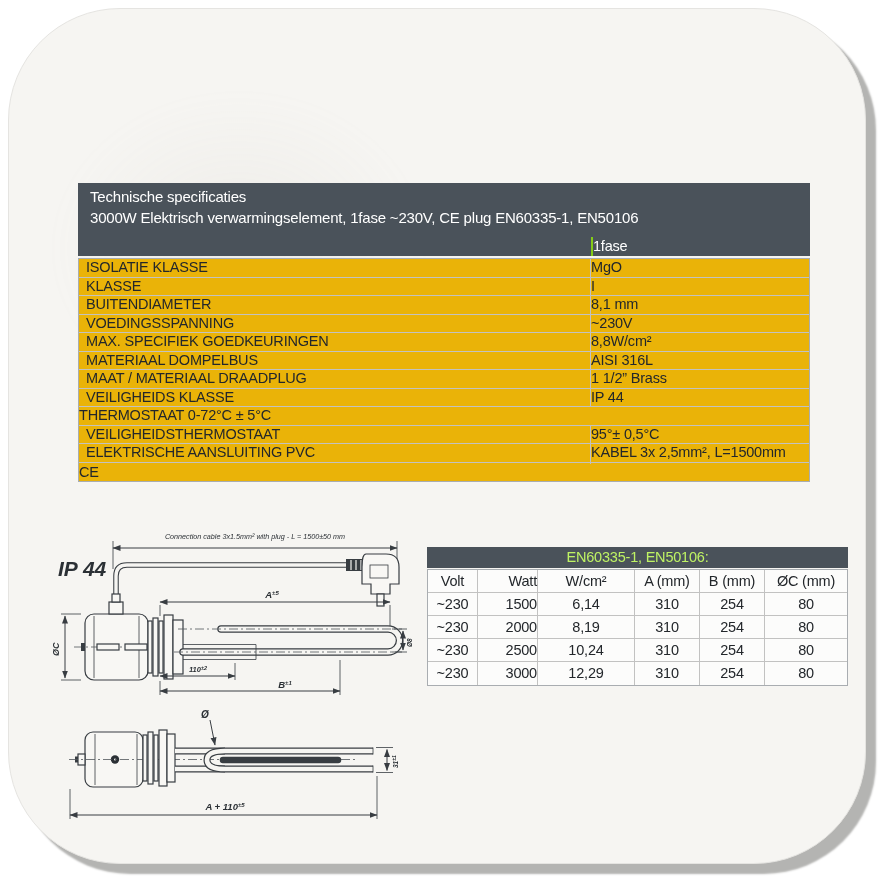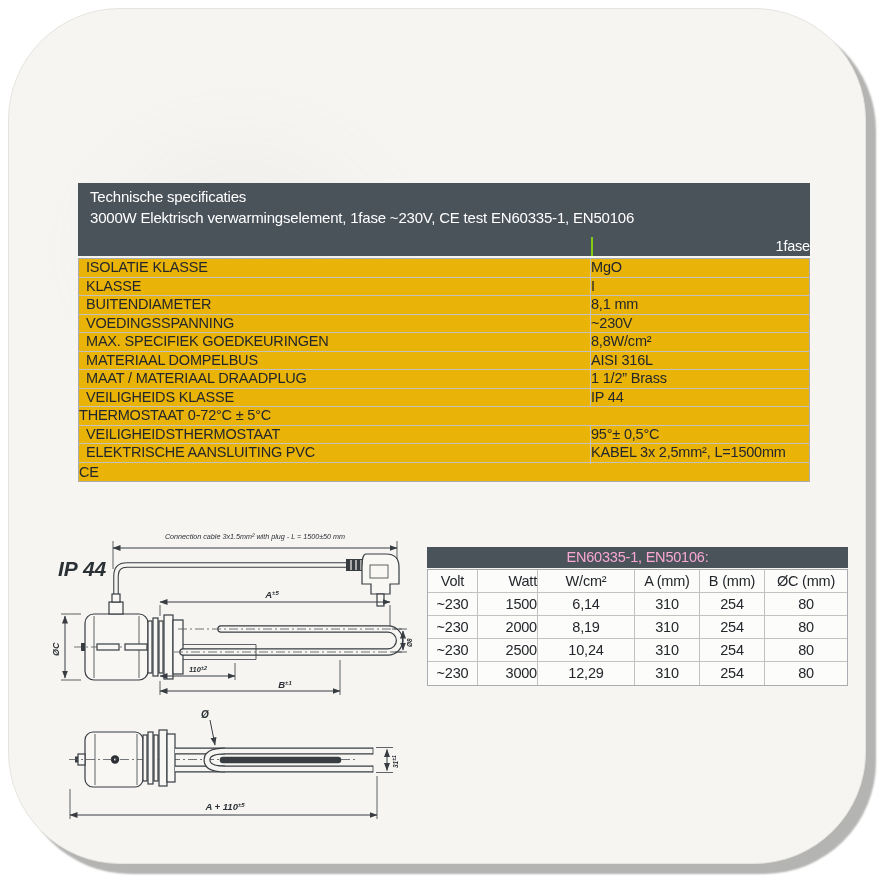--- a/index.html
+++ b/index.html
@@ -32,30 +32,30 @@
     background:#4a525a;color:#ffffff;
     padding:3px 12px 0 12px;
     letter-spacing:-0.2px;
   }
   .title-bar .tline{font-size:15px;line-height:21px;white-space:nowrap;}
 
   
   .spec-table{position:absolute;left:78px;top:237px;width:732px;font-size:14.5px;color:#23272b;letter-spacing:-0.2px;}
   .spec-head{display:flex;height:19px;background:#4a525a;color:#fff;margin-bottom:2px;}
   .spec-head .sh-left{width:513px;}
-  .spec-head .sh-right{flex:1;text-align:right;line-height:19px;border-left:2px solid #84cc16;}
+  .spec-head .sh-right{flex:1;text-align:left;line-height:19px;border-left:2px solid #84cc16;}
   .spec-body{border:1px solid #a9adb1;background:#eab308;}
   .spec-row{display:flex;height:18.5px;border-bottom:1px solid #c2c2c1;}
   .spec-row:last-child{border-bottom:none;flex-direction:column;}
   .spec-label{width:512px;border-right:1px solid #c2c2c1;padding-left:7px;line-height:17.5px;white-space:nowrap;overflow:hidden;}
   .spec-value{flex:1;text-align:left;line-height:17.5px;white-space:nowrap;}
 
   
   .ratings-table{position:absolute;left:427px;top:547px;width:421px;font-size:14.5px;color:#23272b;letter-spacing:-0.2px;}
-  .rt-title{height:21px;line-height:21px;background:#4a525a;color:#f9a8d4;text-align:center;margin-bottom:1px;}
+  .rt-title{height:21px;line-height:21px;background:#4a525a;color:#bef264;text-align:center;margin-bottom:1px;}
   .rt-grid{border:1px solid #a9adb1;background:#fcfcfb;}
   .rt-row{display:flex;height:23px;border-bottom:1px solid #c2c2c1;}
   .rt-row:last-child{border-bottom:none;}
   .rt-cell{border-right:1px solid #c2c2c1;text-align:center;line-height:22px;white-space:nowrap;}
   .rt-cell:last-child{border-right:none;}
   .rt-cell:nth-child(1){width:50px;}
   .rt-cell:nth-child(2){width:60px;text-align:right;}
   .rt-cell:nth-child(3){width:97px;}
   .rt-cell:nth-child(4){width:65px;}
   .rt-cell:nth-child(5){width:65px;}
@@ -76,21 +76,21 @@
 </style>
 </head>
 <body>
 
 <div class="card">
   <div class="watermark"></div>
 </div>
 
 <div class="title-bar">
   <div class="tline">Technische specificaties</div>
-  <div class="tline">3000W Elektrisch verwarmingselement, 1fase ~230V, CE test EN60335-1, EN50106</div>
+  <div class="tline">3000W Elektrisch verwarmingselement, 1fase ~230V, CE plug EN60335-1, EN50106</div>
 </div>
 
 <div class="spec-table">
   <div class="spec-head">
     <div class="sh-left"></div>
     <div class="sh-right">1fase</div>
   </div>
   <div class="spec-body">
       <div class="spec-row">
         <div class="spec-label">ISOLATIE KLASSE</div>

